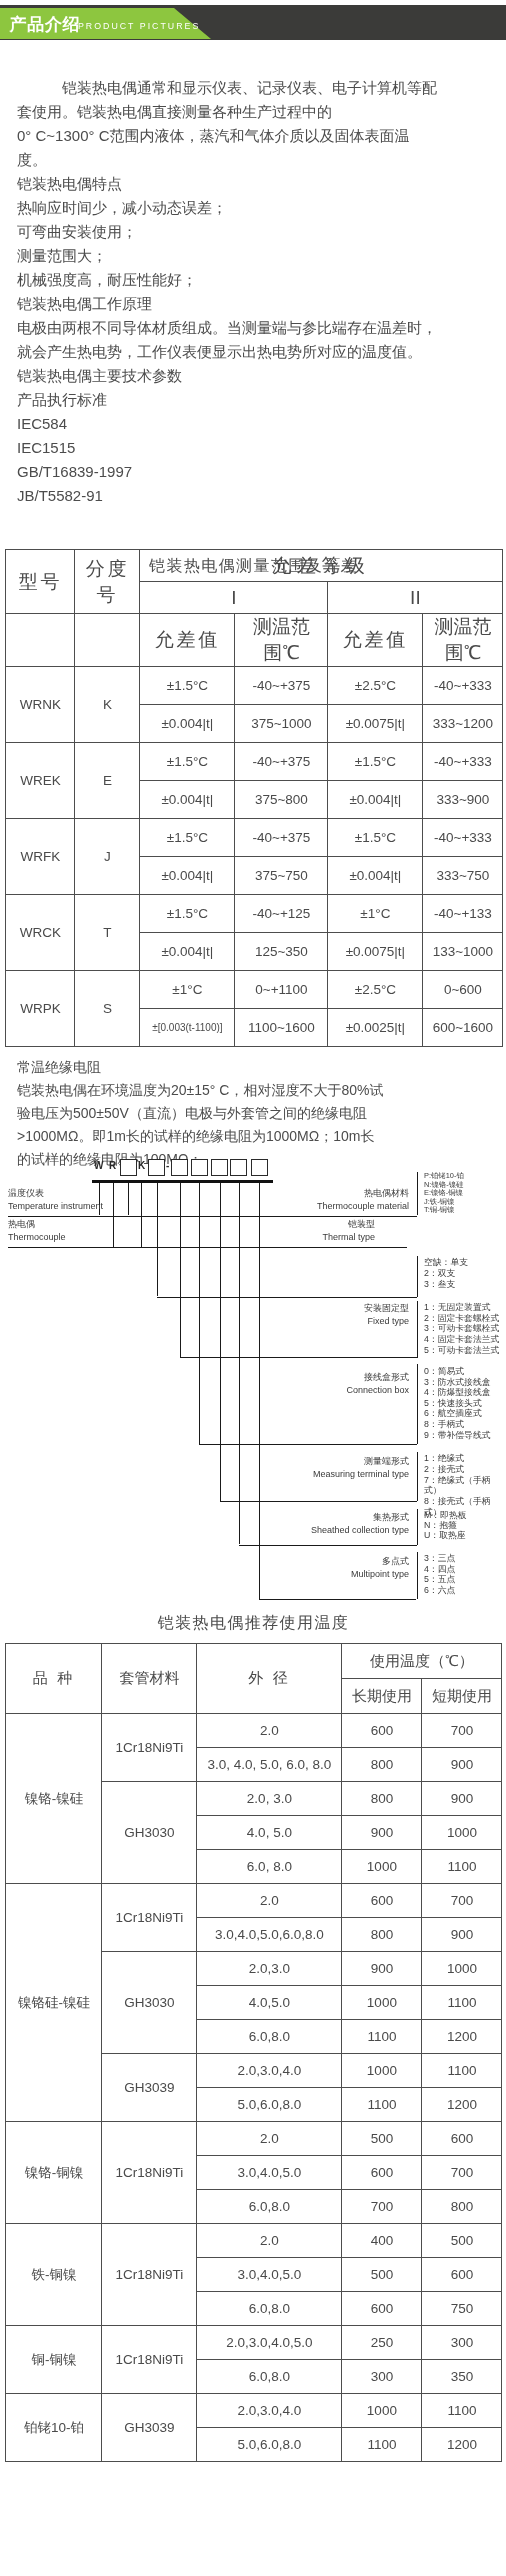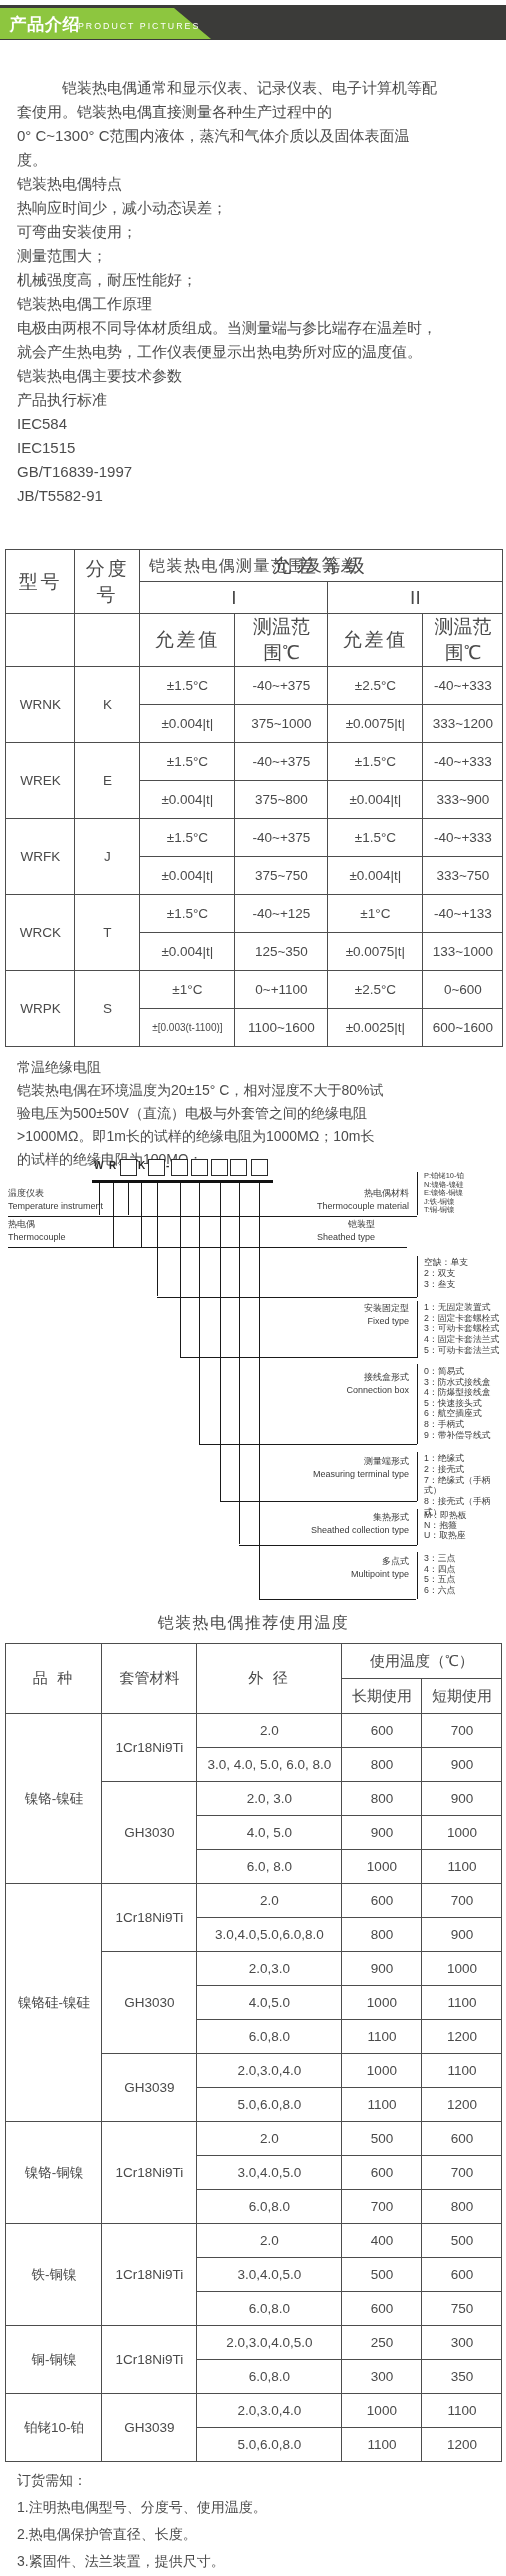--- a/index.html
+++ b/index.html
@@ -227,21 +227,21 @@
       <div>热电偶</div>
       <div>Thermocouple</div>
     </div>
 
     <div class="dlab-r" style="top:39px">
       <div>热电偶材料</div>
       <div>Thermocouple material</div>
     </div>
     <div class="dlab-r" style="top:70px;right:132px">
       <div>铠装型</div>
-      <div>Sheathed type</div>
+      <div>Thermal type</div>
     </div>
     <div class="dlab-r" style="top:154px">
       <div>安装固定型</div>
       <div>Fixed type</div>
     </div>
     <div class="dlab-r" style="top:223px">
       <div>接线盒形式</div>
       <div>Connection box</div>
     </div>
     <div class="dlab-r" style="top:307px">
@@ -432,19 +432,15 @@
       <td class="val">1100</td>
     </tr>
     <tr style="height:34px">
       <td class="val">5.0,6.0,8.0</td>
       <td class="val">1100</td>
       <td class="val">1200</td>
     </tr>
   </tbody>
     </table>
 
-  <div class="footer ml">订货需知：
-1.注明热电偶型号、分度号、使用温度。
-2.热电偶保护管直径、长度。
-3.紧固件、法兰装置，提供尺寸。</div>
 
 </div>
 
 
 </body></html>

